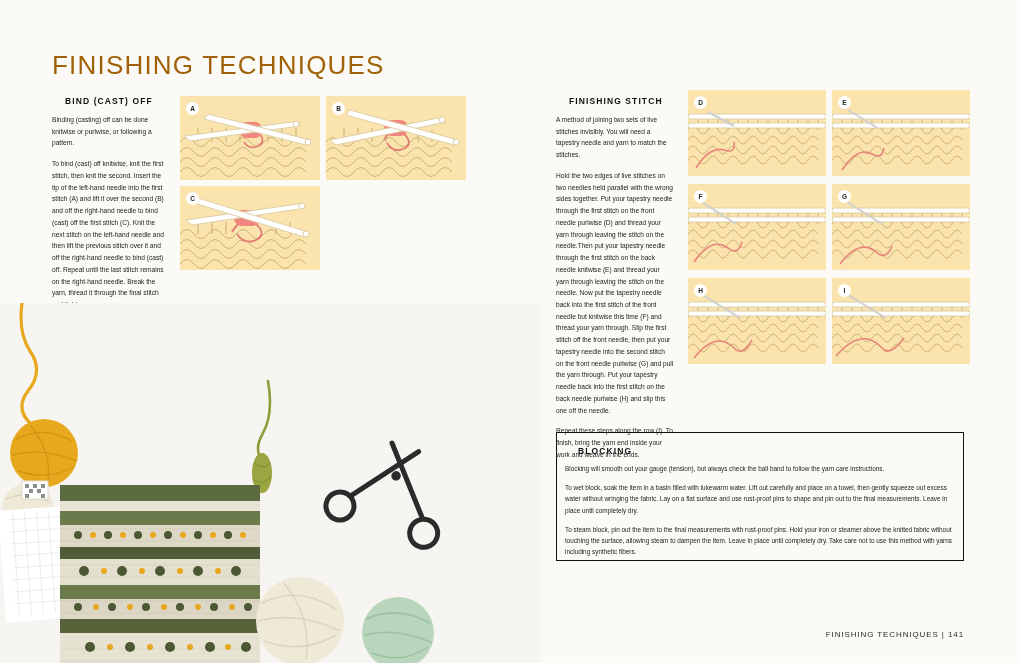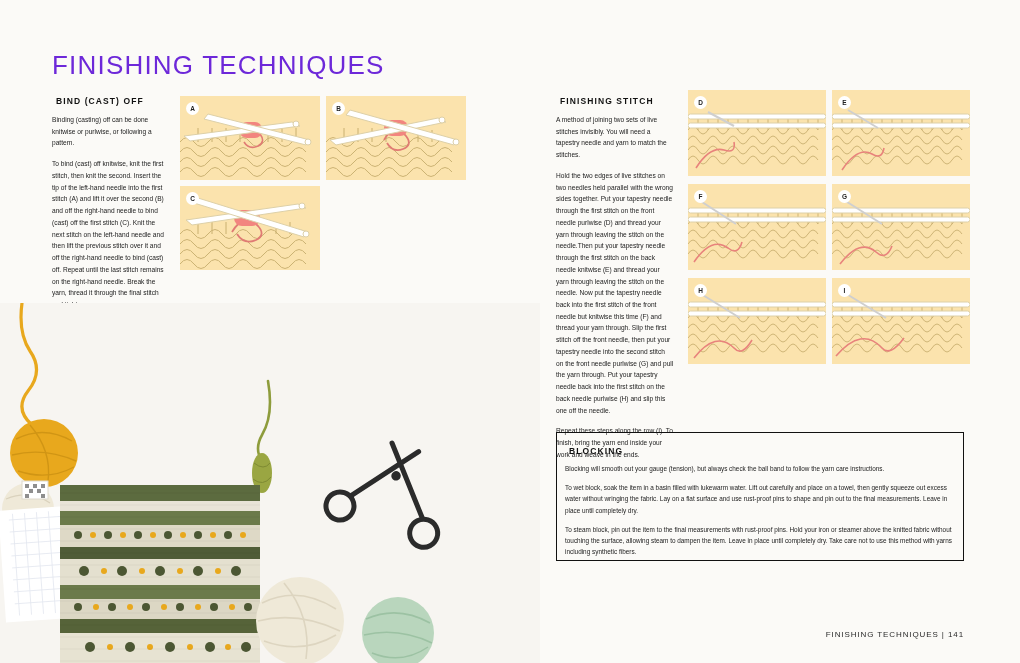--- a/index.html
+++ b/index.html
@@ -18,31 +18,31 @@
     background: #fbfaf7;
     overflow: hidden;
   }
   
   #page-title {
     position: absolute;
     left: 52px;
     top: 50px;
     font-size: 26px;
     letter-spacing: 1.2px;
-    color: #6d28d9;
+    color: #a16207;
     font-weight: 400;
     font-family: "Liberation Sans", sans-serif;
   }
   
   .col-heading {
     font-size: 8.5px;
     font-weight: bold;
     letter-spacing: 1.1px;
     color: #111;
-    margin: 0 0 8px 4px;
+    margin: 0 0 8px 13px;
   }
   .body-text {
     font-size: 6.6px;
     line-height: 1.78;
     color: #222;
     margin: 0 0 9px 0;
     text-align: left;
   }
   #col-bindoff {
     position: absolute;

